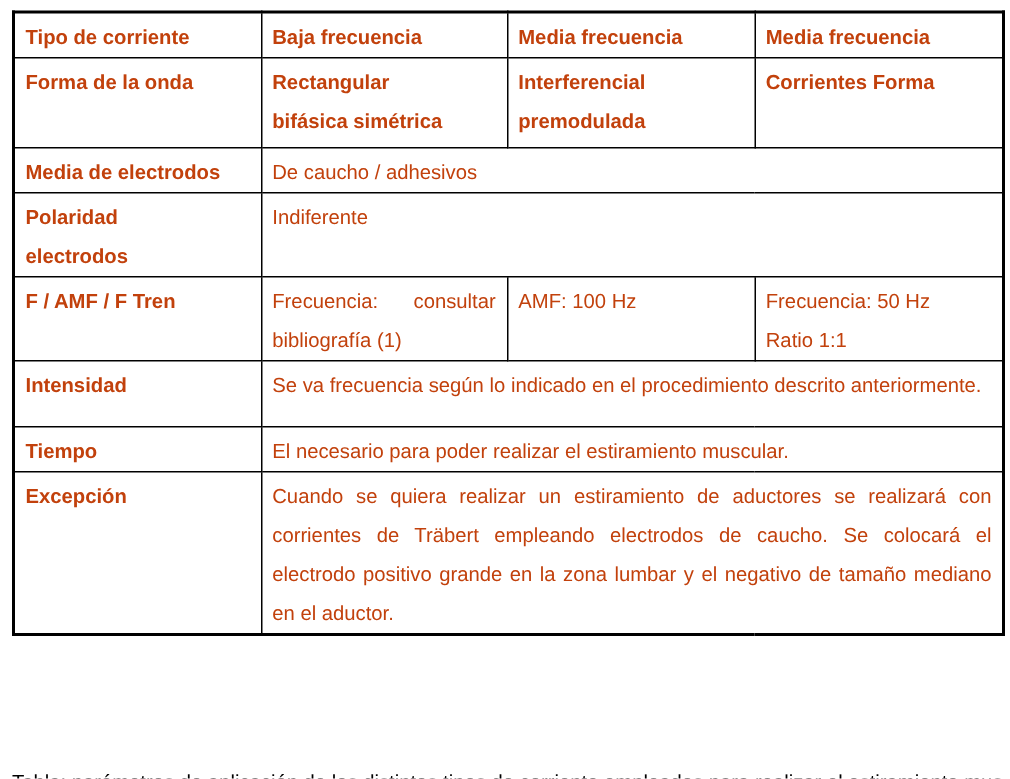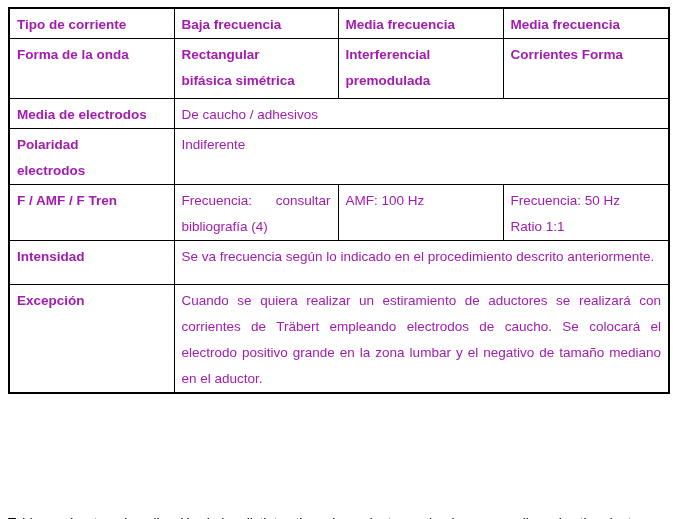--- a/index.html
+++ b/index.html
@@ -27,21 +27,21 @@
     border-collapse: collapse;
     table-layout: fixed;
     border: 2px solid #000000;
   }
   table.tbl td {
     border: 1.5px solid #000000;
     vertical-align: top;
     padding: 3px 7px 0 7px;
     font-size: 13.5px;
     line-height: 26px;
-    color: #a21caf;
+    color: #c2410c;
     overflow: hidden;
   }
   .b { font-weight: bold; }
   .pre { white-space: pre-line; }
   .just { text-align: justify; }
   .caption-clip {
     position: absolute;
     left: 8px;
     top: 513px;
     width: 660px;
@@ -92,31 +92,35 @@
 
     <tr style="height:52px">
       <td class="b pre">Polaridad
 electrodos</td>
       <td colspan="3">Indiferente</td>
     </tr>
 
 
     <tr style="height:55px">
       <td class="b pre">F / AMF / F Tren</td>
-      <td class="just">Frecuencia: consultar bibliografía (4)</td>
+      <td class="just">Frecuencia: consultar bibliografía (1)</td>
       <td>AMF: 100 Hz</td>
       <td class="pre">Frecuencia: 50 Hz
 Ratio 1:1</td>
     </tr>
 
     <tr style="height:44px">
       <td class="b pre">Intensidad</td>
       <td colspan="3" class="just">Se va frecuencia según lo indicado en el procedimiento descrito anteriormente.</td>
     </tr>
 
+    <tr style="height:30px">
+      <td class="b pre">Tiempo</td>
+      <td colspan="3">El necesario para poder realizar el estiramiento muscular.</td>
+    </tr>
 
     <tr style="height:107px">
       <td class="b pre">Excepción</td>
       <td colspan="3" class="just">Cuando se quiera realizar un estiramiento de aductores se realizará con corrientes de Träbert empleando electrodos de caucho. Se colocará el electrodo positivo grande en la zona lumbar y el negativo de tamaño mediano en el aductor.</td>
     </tr>
   </tbody>
     </table>
 
   <div class="caption-clip">
     <span>Tabla: parámetros de aplicación de los distintos tipos de corriente empleados para realizar el estiramiento muscular</span>

